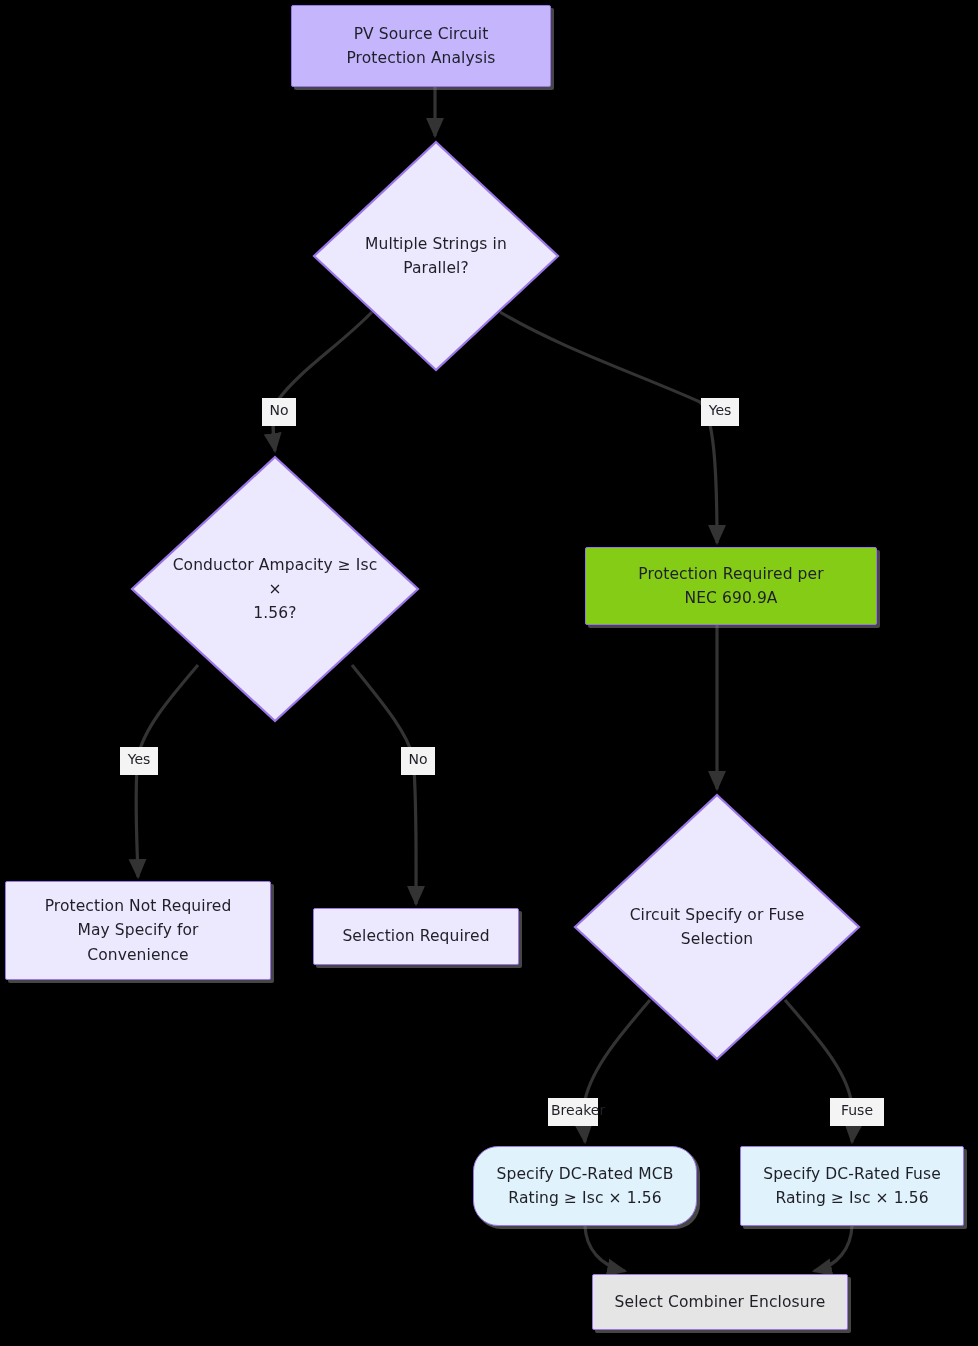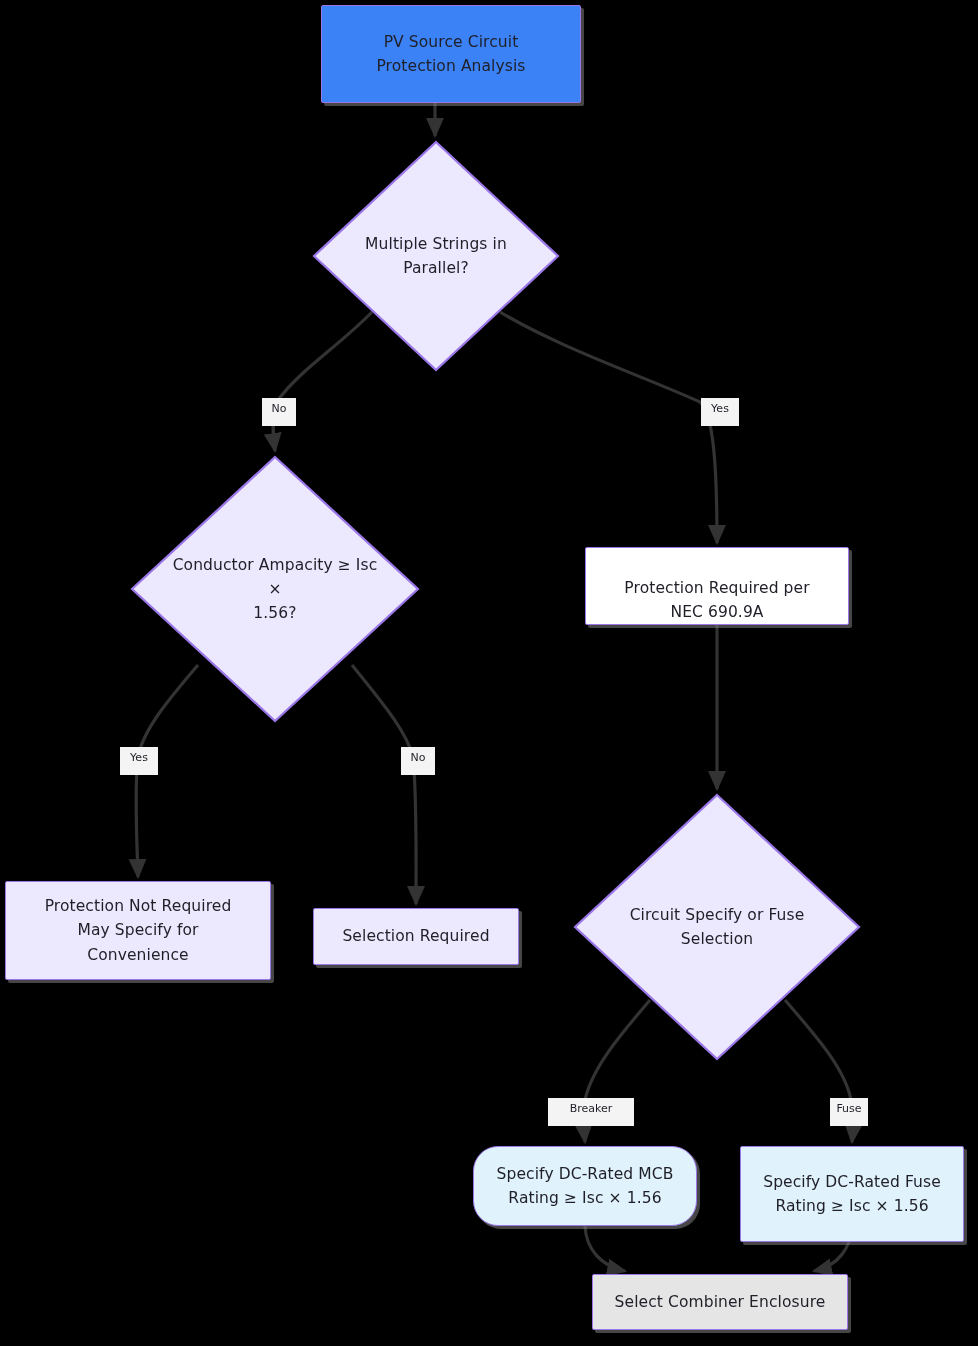--- a/index.html
+++ b/index.html
@@ -60,21 +60,21 @@
     position: relative;
     z-index: 2;
     white-space: pre-line;
     max-width: 72%;
   }
   
   .edge-label {
     position: absolute;
     background: #f4f4f4;
     color: #1f1f28;
-    font-size: 11px;
+    font-size: 14px;
     line-height: 1.2;
     padding: 4px 3px;
     box-sizing: border-box;
     text-align: center;
     white-space: nowrap;
   }
 </style>
 </head>
 <body>
 
@@ -103,41 +103,41 @@
       <path d="M 650 1000 C 620 1035, 592 1068, 585 1100 C 582 1118, 584 1130, 585 1142"></path>
 
       <path d="M 785 1000 C 815 1035, 845 1068, 851 1100 C 854 1118, 853 1130, 852 1142"></path>
 
       <path d="M 585 1226 C 586 1248, 600 1266, 625 1271"></path>
 
       <path d="M 852 1226 C 851 1248, 838 1266, 814 1271"></path>
     </g>
   </svg>
 
-  <div class="node rect" style="left:321px; top:5px; width:260px; height:98px; background:#3b82f6;">
+  <div class="node rect" style="left:291px; top:5px; width:260px; height:82px; background:#c4b5fd;">
     <span class="lbl">PV Source Circuit
 Protection Analysis</span>
   </div>
 
   <div class="node diamond" style="left:312px; top:140px; width:248px; height:232px;">
     <svg class="shape" viewBox="0 0 248 232" preserveAspectRatio="none" xmlns="http://www.w3.org/2000/svg">
       <polygon points="124,2 246,116 124,230 2,116" fill="#ece8fd" stroke="#9b76e8" stroke-width="2.2"></polygon>
     </svg>
     <span class="lbl">Multiple Strings in Parallel?</span>
   </div>
 
   <div class="node diamond" style="left:130px; top:455px; width:290px; height:268px;">
     <svg class="shape" viewBox="0 0 290 268" preserveAspectRatio="none" xmlns="http://www.w3.org/2000/svg">
       <polygon points="145,2 288,134 145,266 2,134" fill="#ece8fd" stroke="#9b76e8" stroke-width="2.2"></polygon>
     </svg>
     <span class="lbl">Conductor Ampacity ≥ Isc ×
 1.56?</span>
   </div>
 
-  <div class="node rect" style="left:585px; top:547px; width:264px; height:78px; background:#ffffff;align-items:flex-end;">
+  <div class="node rect" style="left:585px; top:547px; width:292px; height:78px; background:#84cc16;">
     <span class="lbl">Protection Required per
 NEC 690.9A</span>
   </div>
 
   <div class="node rect" style="left:5px; top:881px; width:266px; height:99px; background:#ece8fd;">
     <span class="lbl">Protection Not Required
 May Specify for
 Convenience</span>
   </div>
 
@@ -151,34 +151,34 @@
     </svg>
     <span class="lbl">Circuit Specify or Fuse
 Selection</span>
   </div>
 
   <div class="node rect" style="left:473px; top:1146px; width:224px; height:80px; background:#e0f2fb;border-radius:25px;">
     <span class="lbl">Specify DC-Rated MCB
 Rating ≥ Isc × 1.56</span>
   </div>
 
-  <div class="node rect" style="left:740px; top:1146px; width:224px; height:96px; background:#e0f2fb;">
+  <div class="node rect" style="left:740px; top:1146px; width:224px; height:80px; background:#e0f2fb;">
     <span class="lbl">Specify DC-Rated Fuse
 Rating ≥ Isc × 1.56</span>
   </div>
 
   <div class="node rect" style="left:592px; top:1274px; width:256px; height:56px; background:#e5e5e5;">
     <span class="lbl">Select Combiner Enclosure</span>
   </div>
 
   <div class="edge-label" style="left:262px; top:398px; width:34px; height:28px;">No</div>
 
   <div class="edge-label" style="left:701px; top:398px; width:38px; height:28px;">Yes</div>
 
   <div class="edge-label" style="left:120px; top:747px; width:38px; height:28px;">Yes</div>
 
   <div class="edge-label" style="left:401px; top:747px; width:34px; height:28px;">No</div>
 
-  <div class="edge-label" style="left:548px; top:1098px; width:86px; height:28px;">Breaker</div>
+  <div class="edge-label" style="left:548px; top:1098px; width:50px; height:28px;">Breaker</div>
 
-  <div class="edge-label" style="left:830px; top:1098px; width:38px; height:28px;">Fuse</div>
+  <div class="edge-label" style="left:830px; top:1098px; width:54px; height:28px;">Fuse</div>
 
 </div>
 
 </body></html>

